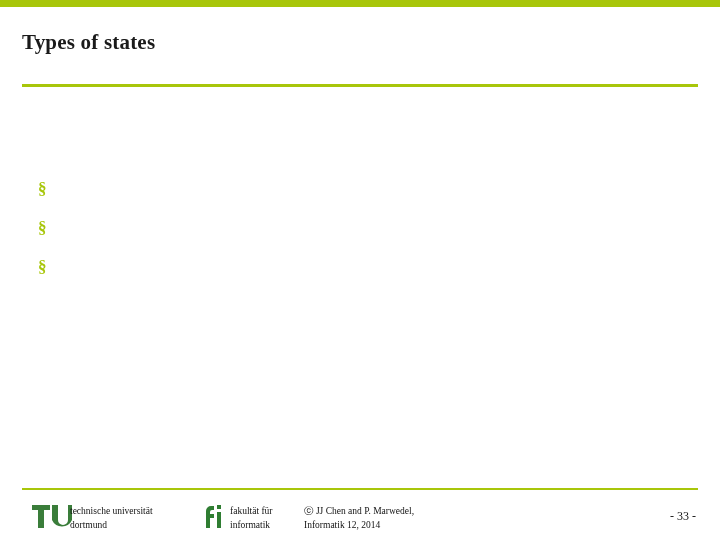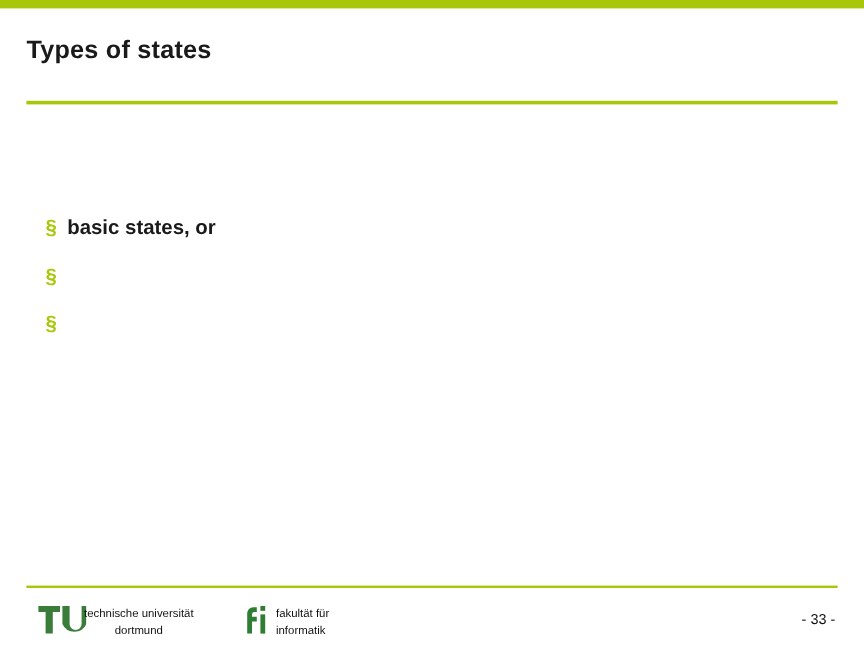--- a/index.html
+++ b/index.html
@@ -11,20 +11,21 @@
     height: 540px;
     background: #ffffff;
     font-family: "Liberation Sans", sans-serif;
     overflow: hidden;
   }
   .slide {
     position: relative;
     width: 576px;
     height: 540px;
     box-sizing: border-box;
+    font-family: Liberation Serif, serif;
   }
   
   .top-bar {
     position: absolute;
     top: 0;
     left: 0;
     width: 720px;
     height: 7px;
     background: #a8c60a;
   }
@@ -104,21 +105,20 @@
   }
   .tu-logo svg { display: block; }
   .footer-uni {
     position: absolute;
     left: 48px;
     top: 9px;
     font-size: 9.5px;
     color: #111;
     line-height: 1.45;
     white-space: pre-line;
-    text-align: center;
   }
   .fi-logo {
     position: absolute;
     left: 178px;
     top: 6px;
     width: 28px;
     height: 28px;
   }
   .footer-fak {
     position: absolute;
@@ -153,21 +153,20 @@
 
   <div class="top-bar"></div>
 
   <div class="slide-title">Types of states</div>
   <div class="title-rule"></div>
 
   <div class="body">
 
     <div class="bullet">
       <span class="bullet-marker">§</span>
-      <span class="bullet-text">basic states, or</span>
     </div>
 
     <div class="bullet">
       <span class="bullet-marker">§</span>
     </div>
 
     <div class="bullet">
       <span class="bullet-marker">§</span>
     </div>
   </div>
@@ -191,17 +190,19 @@
         <rect x="0" y="0" width="28" height="28" fill="#ffffff"></rect>
         <path d="M6 26 V9 a5 5 0 0 1 5 -5 h3 v4 h-2 a2 2 0 0 0 -2 2 v2 h4 v4 h-4 v10 Z" fill="#2f7d32"></path>
         <rect x="17" y="10" width="4" height="16" fill="#2f7d32"></rect>
         <rect x="17" y="3" width="4" height="4" fill="#2f7d32"></rect>
       </svg>
     </span>
 
     <span class="footer-fak">fakultät für
 informatik</span>
 
+    <span class="footer-copy">ⓒ JJ Chen and  P. Marwedel,
+Informatik 12,  2014</span>
 
     <span class="page-number">-  33 -</span>
   </div>
 
 </div>
 
 </body></html>

